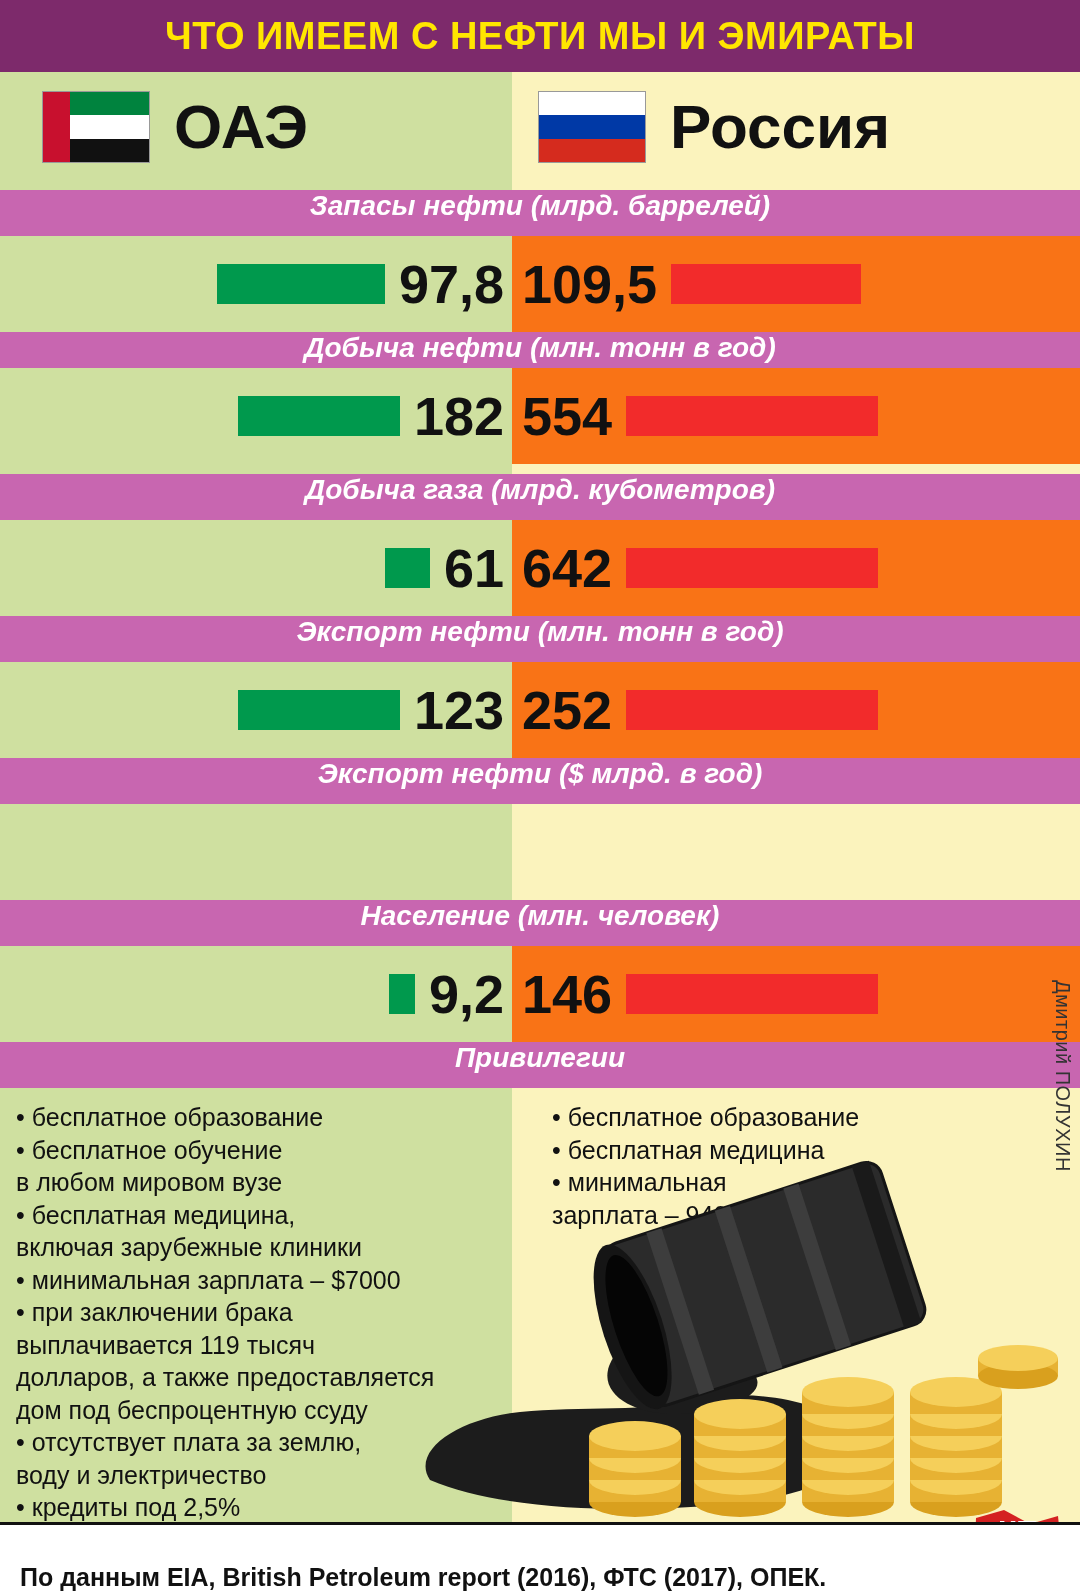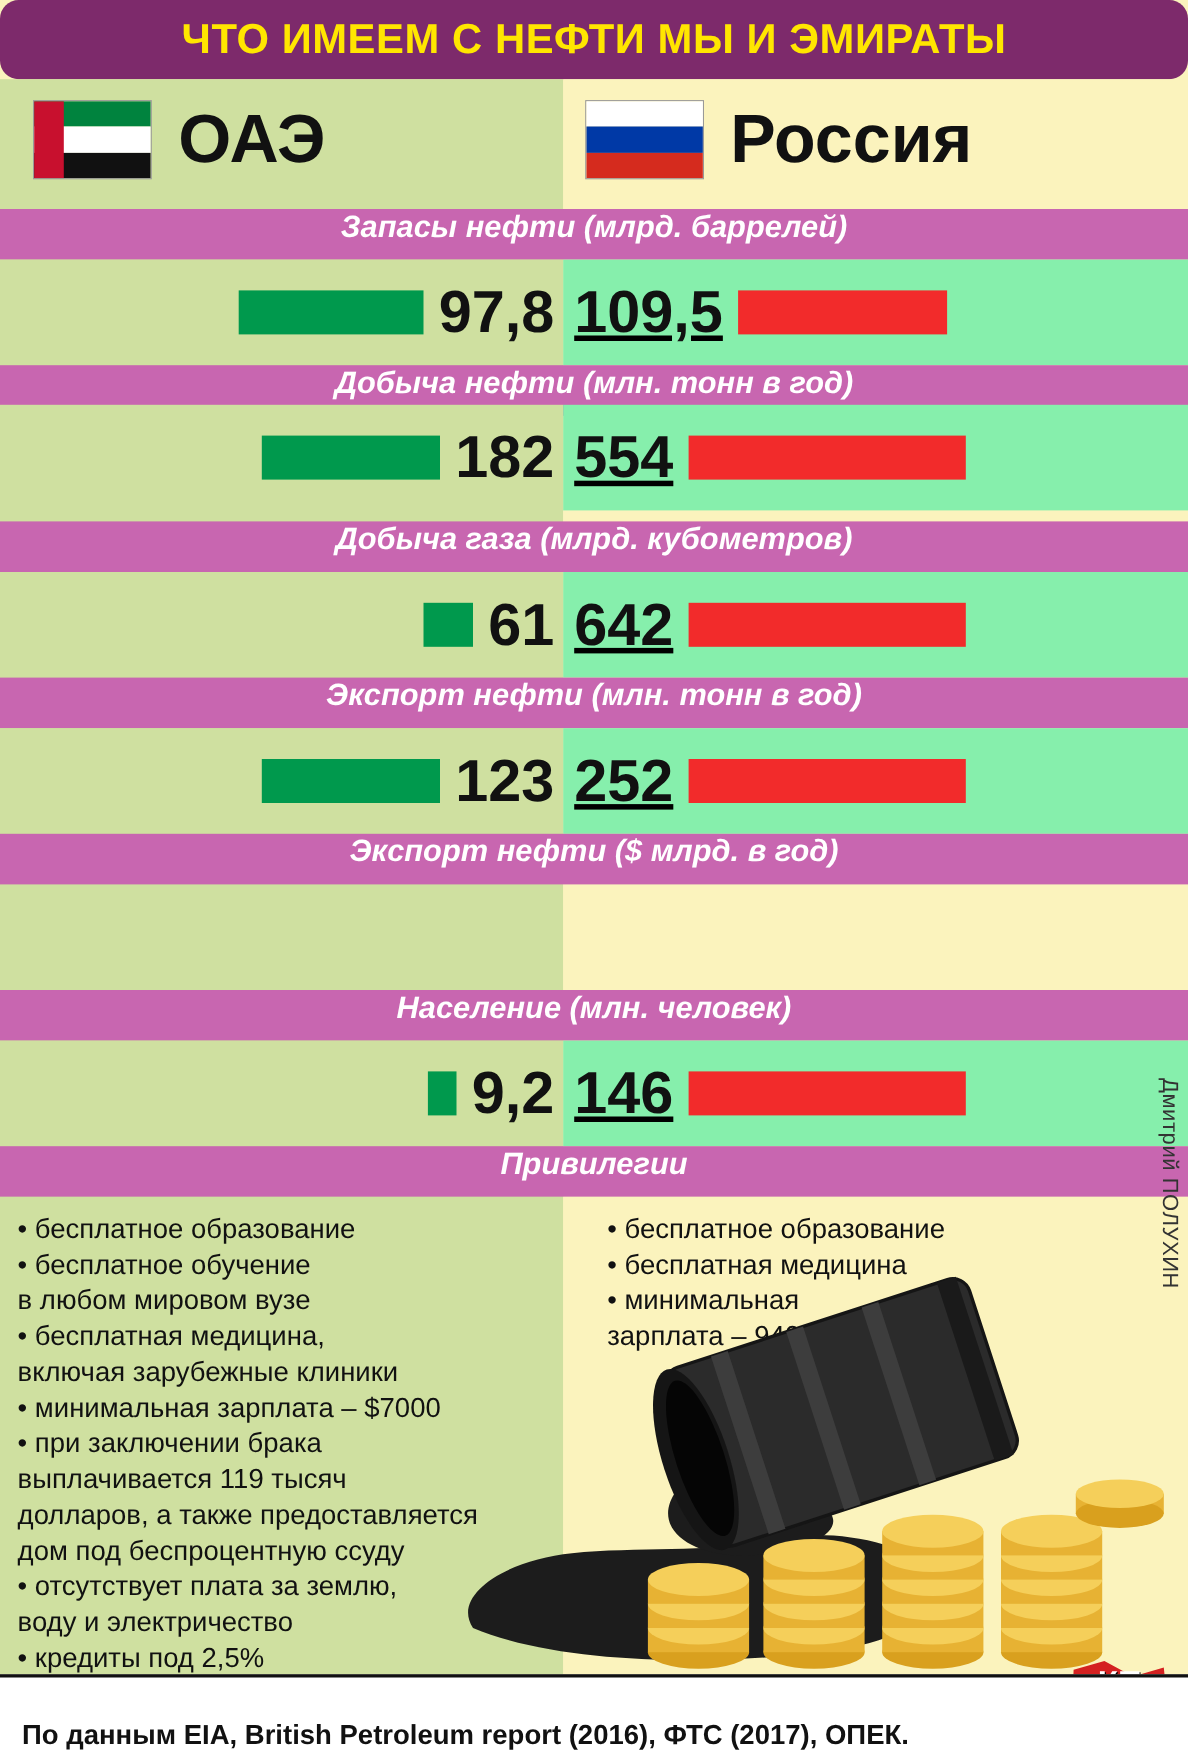--- a/index.html
+++ b/index.html
@@ -25,21 +25,20 @@
   
   .title-bar {
     position: absolute;
     left: 0; top: 0;
     width: 1080px;
     height: 72px;
     background: #7d2a6b;
     display: flex;
     align-items: center;
     justify-content: center;
-    border-radius: 17px;
   }
   .title-text {
     color: #ffe600;
     font-size: 38px;
     font-weight: bold;
     letter-spacing: 0.5px;
     text-align: center;
     white-space: nowrap;
   }
 
@@ -68,20 +67,21 @@
     display: flex;
   }
   .country {
     display: flex;
     align-items: center;
     box-sizing: border-box;
   }
   .country.left {
     width: 550px;
     padding-left: 30px;
+    margin-left: 12px;
   }
   .country.right {
     width: 568px;
     text-align: center;
   }
   .country-name {
     font-size: 62px;
     font-weight: bold;
     color: #111;
     margin-left: 24px;
@@ -140,25 +140,24 @@
     width: 512px; height: 96px;
     background: #cfe0a0;
     display: flex;
     align-items: center;
     justify-content: flex-end;
   }
   .data-row .half-right {
     position: absolute;
     left: 512px; top: 0;
     width: 568px; height: 96px;
-    background: #86efac;
+    background: #f97316;
     display: flex;
     align-items: center;
     justify-content: flex-start;
-    text-decoration: underline;
   }
   .bar-green {
     background: #00994d;
     height: 40px;
   }
   .bar-red {
     background: #f22b2b;
     height: 40px;
   }
   .value {

